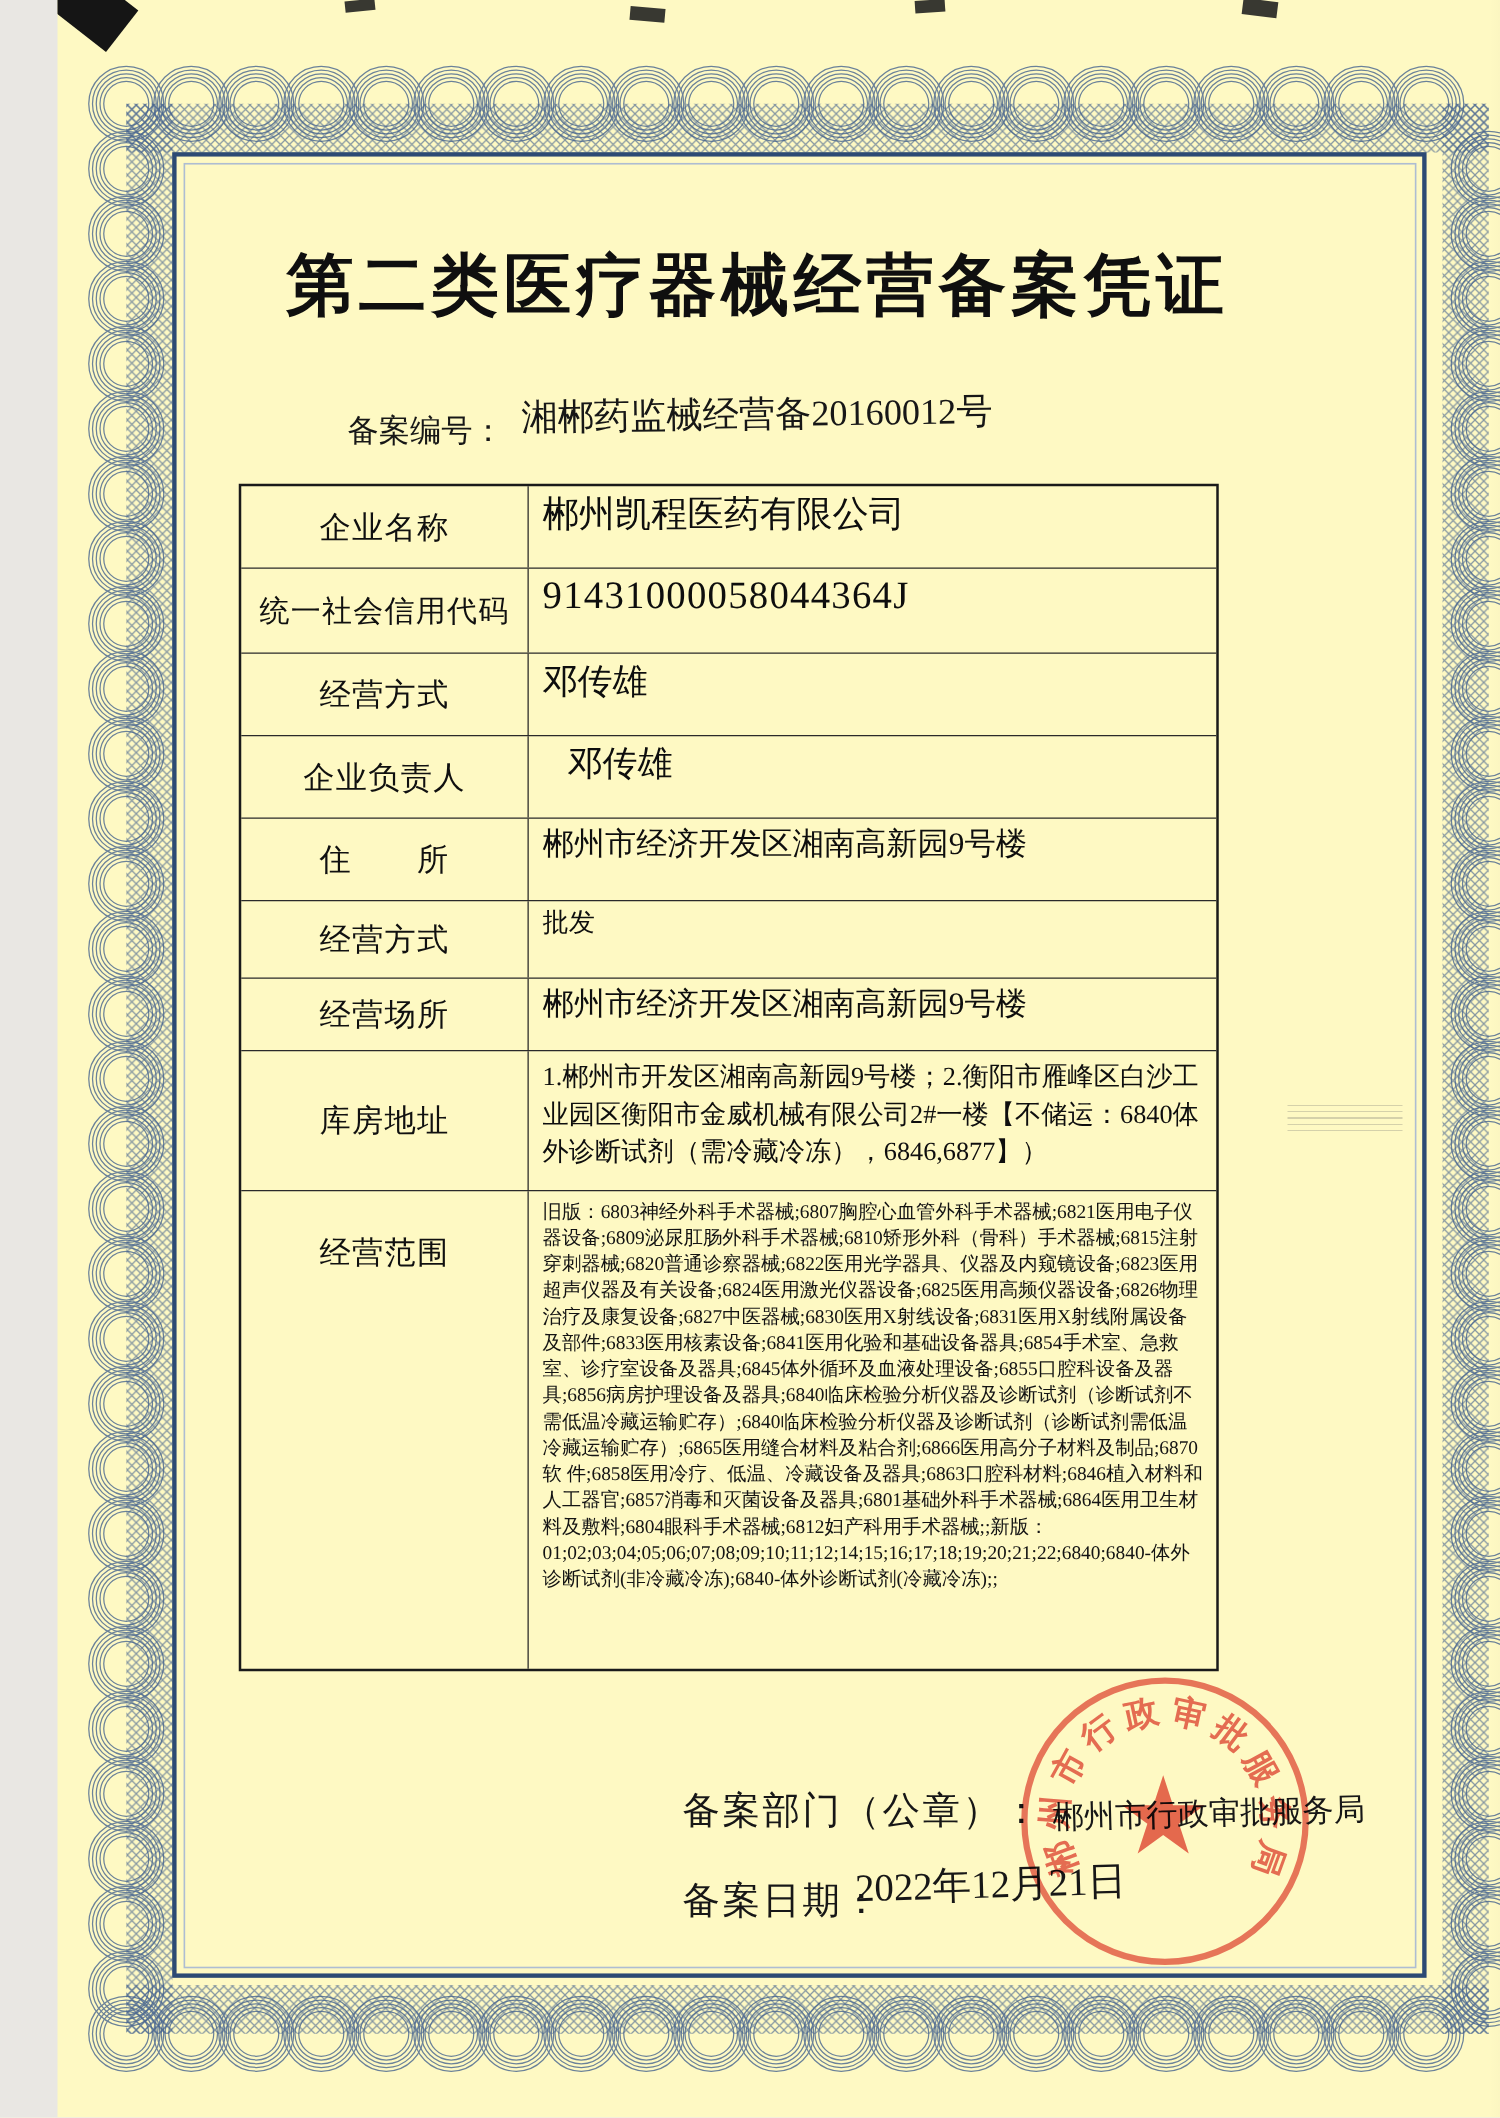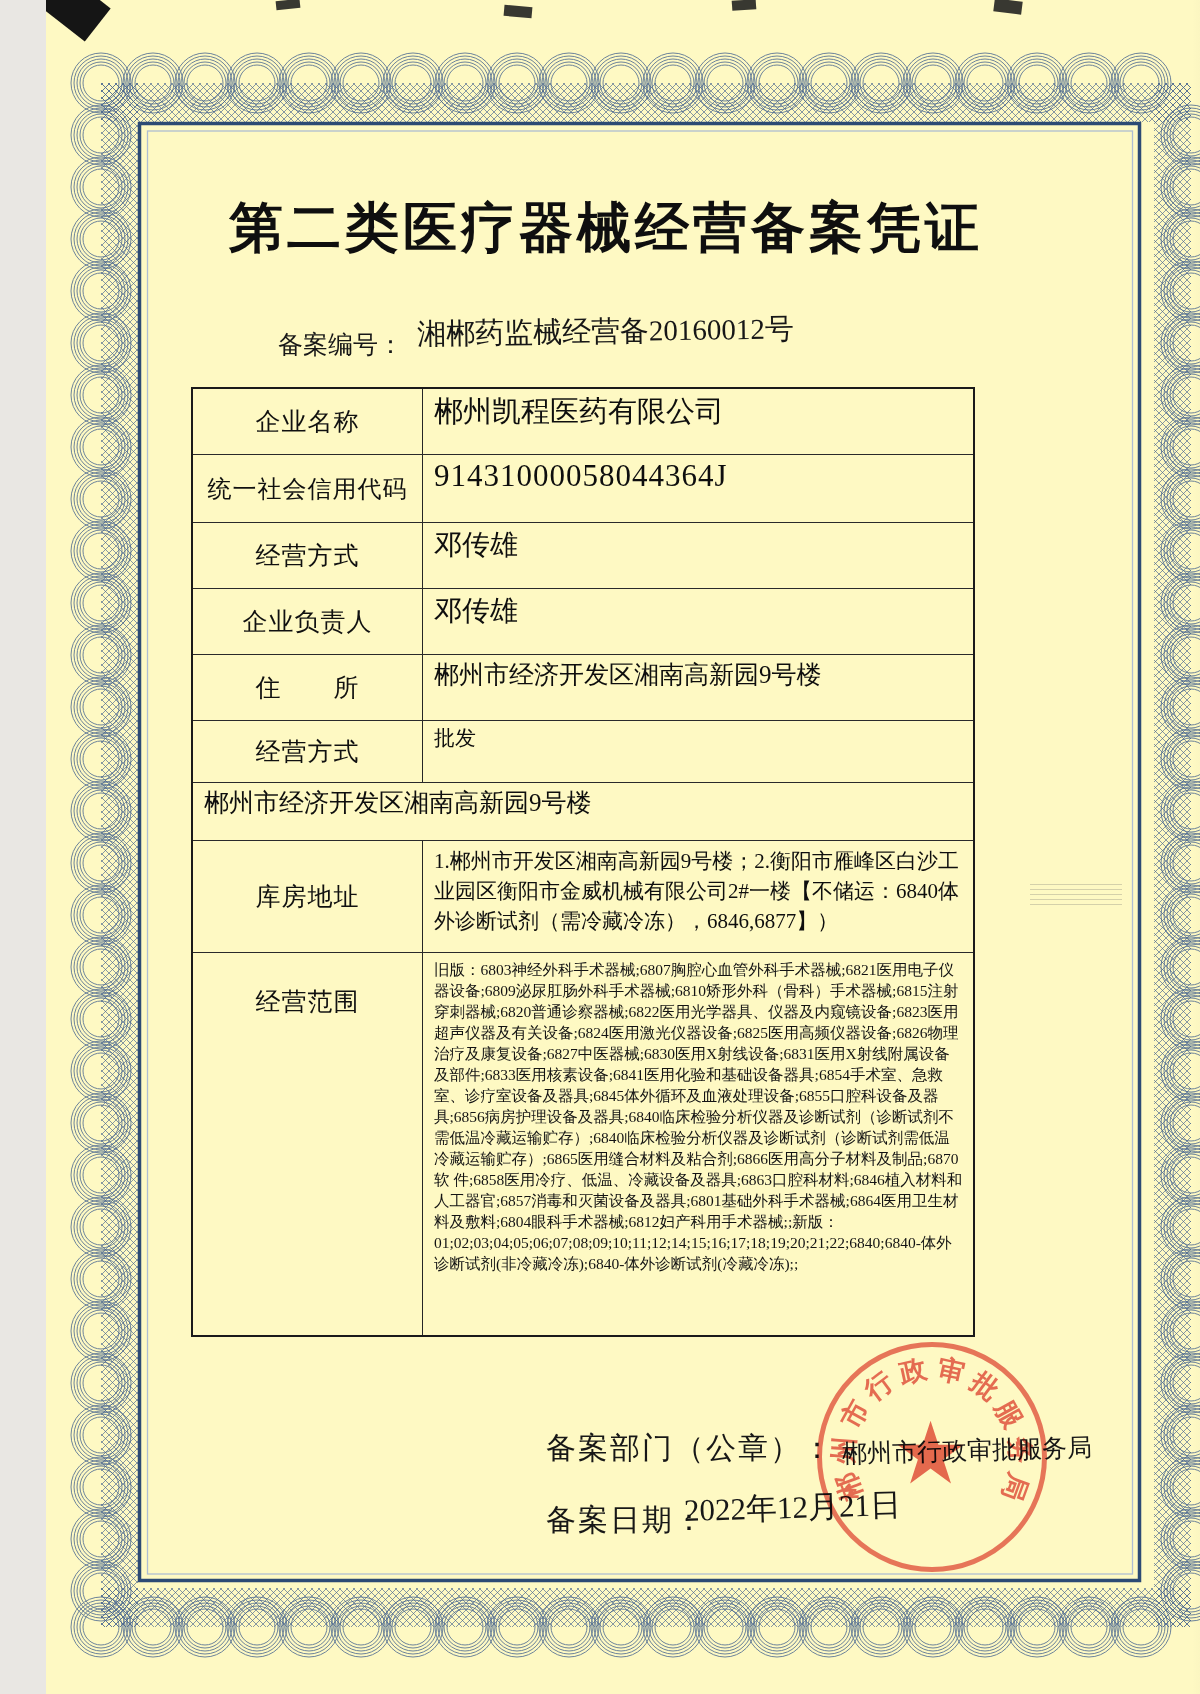--- a/index.html
+++ b/index.html
@@ -25,21 +25,21 @@
   .cert-table{position:absolute;left:145px;top:387px;width:784px;height:950px;
       border:2px solid #1a1a1a;box-sizing:border-box;display:flex;flex-direction:column;}
   .row{display:flex;border-top:1.5px solid #2a2a2a;box-sizing:border-box;}
   .row:first-child{border-top:none;}
   .cell-label{width:230px;flex:0 0 230px;display:flex;align-items:center;justify-content:center;
       border-right:1.5px solid #262626;box-sizing:border-box;font-size:25px;letter-spacing:1px;color:#101010;}
   .cell-value{flex:1;padding:3px 10px 3px 11px;box-sizing:border-box;color:#0e0e0e;}
   .r1{height:65px;} .r1 .cell-value{font-size:29px;}
   .r2{height:68px;} .r2 .cell-label{font-size:24px;} .r2 .cell-value{font-size:31px;letter-spacing:1px;}
   .r3{height:66px;} .r3 .cell-value{font-size:28px;}
-  .r4{height:66px;} .r4 .cell-value{font-size:28px;}
+  .r4{height:66px;gap:20px;} .r4 .cell-value{font-size:28px;}
   .r5{height:66px;} .r5 .cell-value{font-size:25px;}
   .r6{height:62px;} .r6 .cell-value{font-size:21px;}
   .r7{height:58px;} .r7 .cell-value{font-size:25px;}
   .r8{height:112px;} .r8 .cell-value{font-size:21px;line-height:30px;padding-top:5px;}
   .r9{flex:1;} .r9 .cell-label{align-items:flex-start;padding-top:32px;}
   .r9 .cell-value{font-size:15.5px;line-height:21px;padding-top:6px;color:#131313;}
 
   .dept-label{position:absolute;left:500px;top:1428px;font-size:30px;letter-spacing:2px;}
   .dept-value{position:absolute;left:796px;top:1434px;font-size:25px;white-space:nowrap;transform:rotate(-1.5deg);}
   .date-label{position:absolute;left:500px;top:1500px;font-size:30px;letter-spacing:2px;}
@@ -611,20 +611,21 @@
     </div>
     <div class="row r5">
       <div class="cell-label">住　　所</div>
       <div class="cell-value">郴州市经济开发区湘南高新园9号楼</div>
     </div>
     <div class="row r6">
       <div class="cell-label">经营方式</div>
       <div class="cell-value">批发</div>
     </div>
     <div class="row r7">
+      <div class="cell-label">经营场所</div>
       <div class="cell-value">郴州市经济开发区湘南高新园9号楼</div>
     </div>
     <div class="row r8">
       <div class="cell-label">库房地址</div>
       <div class="cell-value">1.郴州市开发区湘南高新园9号楼；2.衡阳市雁峰区白沙工业园区衡阳市金威机械有限公司2#一楼【不储运：6840体外诊断试剂（需冷藏冷冻），6846,6877】）</div>
     </div>
     <div class="row r9">
       <div class="cell-label">经营范围</div>
       <div class="cell-value">旧版：6803神经外科手术器械;6807胸腔心血管外科手术器械;6821医用电子仪器设备;6809泌尿肛肠外科手术器械;6810矫形外科（骨科）手术器械;6815注射穿刺器械;6820普通诊察器械;6822医用光学器具、仪器及内窥镜设备;6823医用超声仪器及有关设备;6824医用激光仪器设备;6825医用高频仪器设备;6826物理治疗及康复设备;6827中医器械;6830医用X射线设备;6831医用X射线附属设备及部件;6833医用核素设备;6841医用化验和基础设备器具;6854手术室、急救室、诊疗室设备及器具;6845体外循环及血液处理设备;6855口腔科设备及器具;6856病房护理设备及器具;6840临床检验分析仪器及诊断试剂（诊断试剂不需低温冷藏运输贮存）;6840临床检验分析仪器及诊断试剂（诊断试剂需低温冷藏运输贮存）;6865医用缝合材料及粘合剂;6866医用高分子材料及制品;6870软 件;6858医用冷疗、低温、冷藏设备及器具;6863口腔科材料;6846植入材料和人工器官;6857消毒和灭菌设备及器具;6801基础外科手术器械;6864医用卫生材料及敷料;6804眼科手术器械;6812妇产科用手术器械;;新版：01;02;03;04;05;06;07;08;09;10;11;12;14;15;16;17;18;19;20;21;22;6840;6840-体外诊断试剂(非冷藏冷冻);6840-体外诊断试剂(冷藏冷冻);;</div>
     </div>

